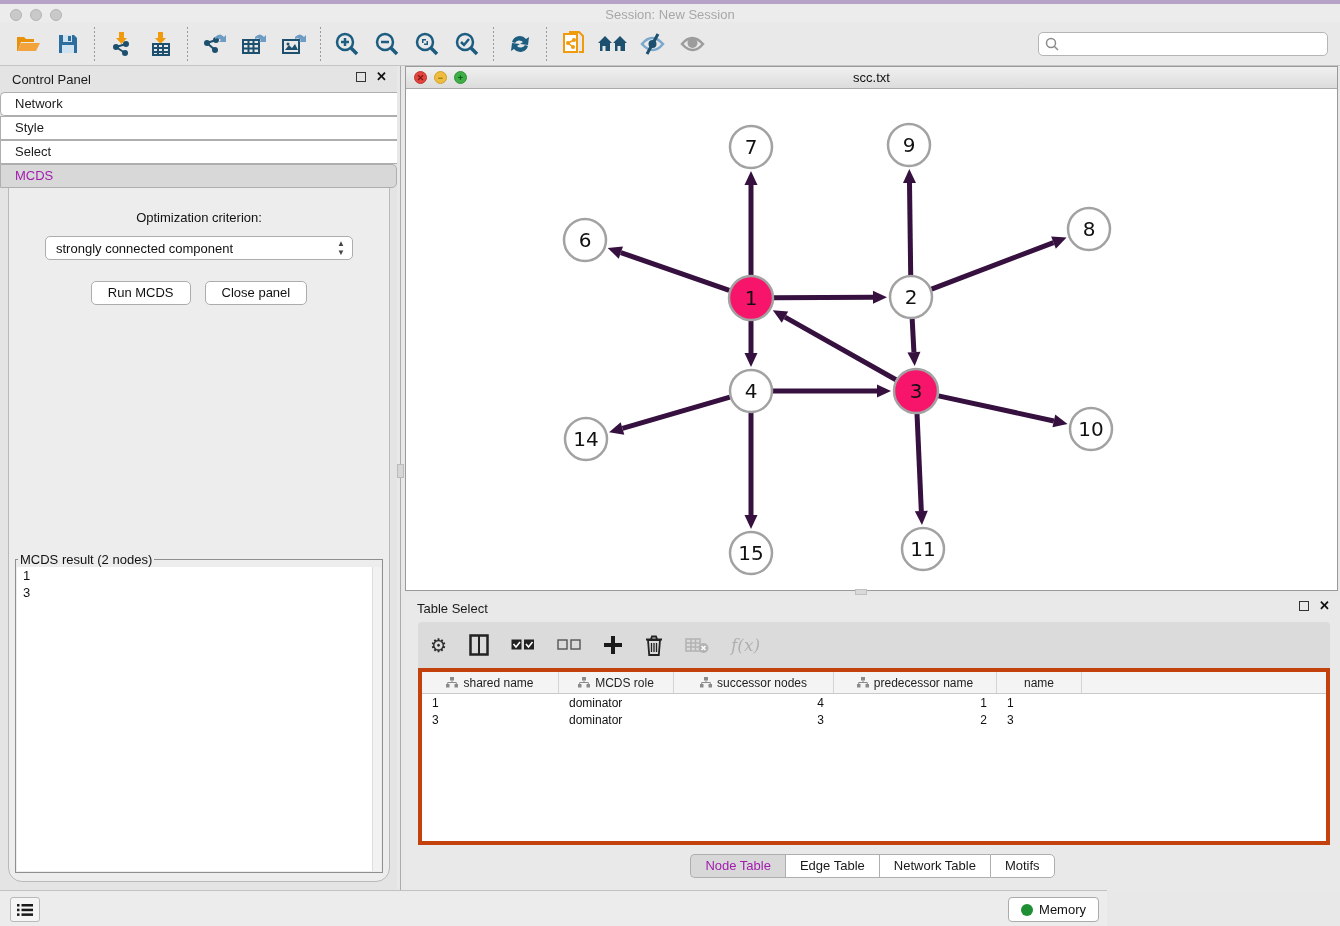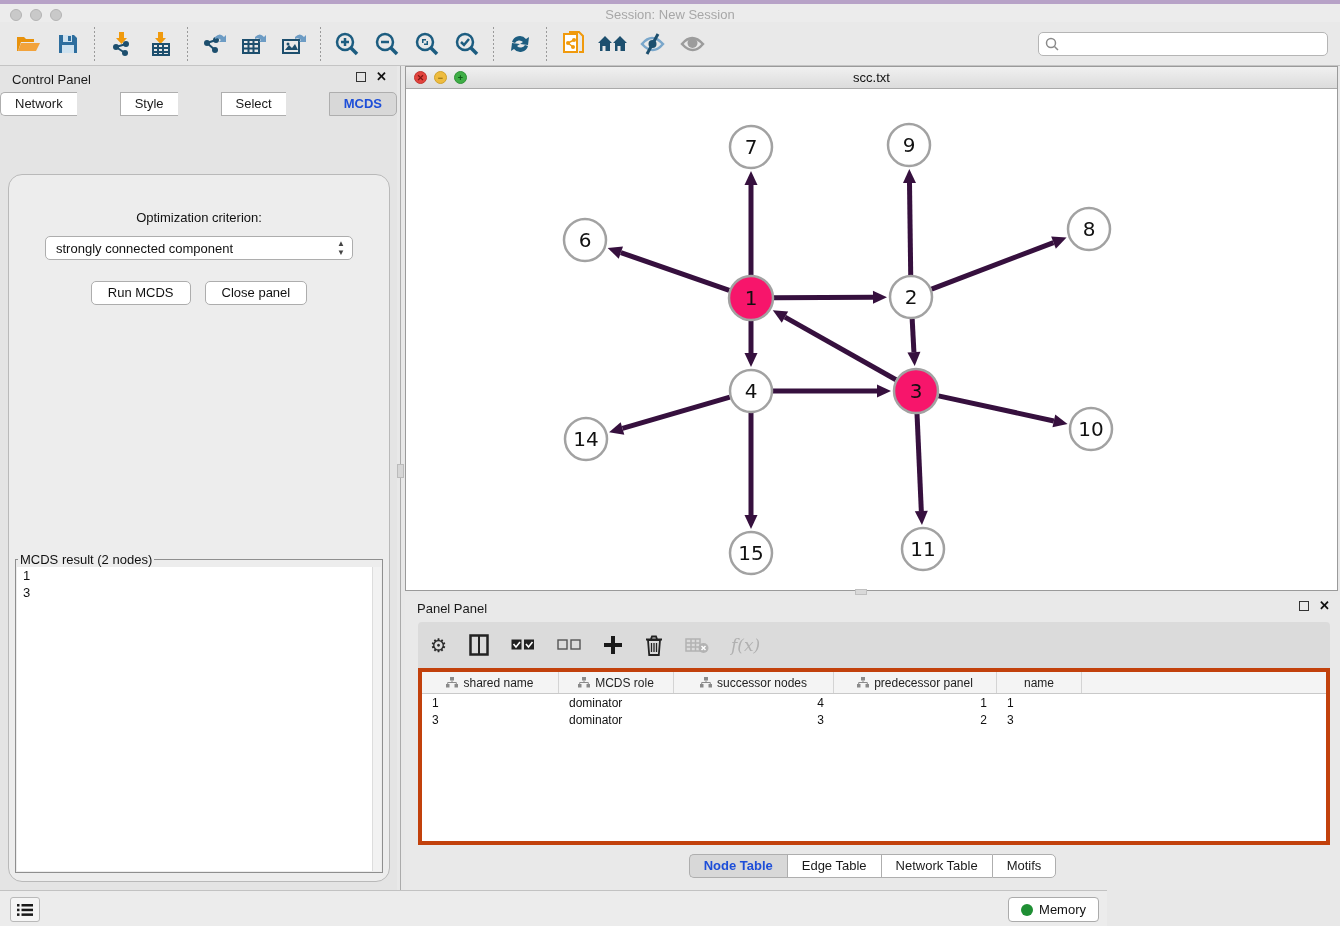--- a/index.html
+++ b/index.html
@@ -19,25 +19,25 @@
   .search-input { width:290px; height:24px; border:1px solid #b5b5b5; border-radius:5px; background:#fff; padding-left:26px; font-size:13px; outline:none; }
   .search-glass { position:absolute; left:7px; top:5px; }
 
   
   .control-panel { position:absolute; left:0; top:66px; width:397px; height:824px; background:#e4e4e4; }
   .cp-header { height:26px; position:relative; }
   .cp-title { position:absolute; left:12px; top:6px; font-size:13px; color:#1a1a1a; }
   .panel-icons { position:absolute; right:10px; top:6px; display:flex; gap:10px; align-items:center; }
   .float-icon { width:10px; height:10px; border:1.5px solid #333; }
   .close-icon { font-size:13px; font-weight:bold; color:#111; line-height:10px; }
-  .cp-tabs { display:flex; justify-content:space-between; position:relative; z-index:2; }
+  .cp-tabs { display:flex; justify-content:center; position:relative; z-index:2;flex-direction:column; }
   .tab { font-size:13px; padding:3px 14px 4px; background:#fff; border:1px solid #aeaeae; border-right:none; color:#1a1a1a; }
   .tab:first-child { border-radius:5px 0 0 5px; }
   .tab:last-child { border-radius:0 5px 5px 0; border-right:1px solid #aeaeae; }
-  .tab.active { background:#d8d8d8; color:#1d4ed8;font-weight:bold; }
+  .tab.active { background:#d8d8d8; color:#a21caf; }
   .cp-inner { position:absolute; left:8px; top:117px; right:7px; bottom:8px; background:#ededed; border:1px solid #b9b9b9; border-radius:14px; margin-top:-9px; padding-top:9px; }
   .opt-label { text-align:center; font-size:13px; color:#111; margin-top:26px; }
   .dropdown { position:relative; margin:11px 36px 0; height:24px; background:#fff; border:1px solid #adadad; border-radius:5px; font-size:13px; display:flex; align-items:center; padding-left:10px; color:#111; }
   .dd-arrows { position:absolute; right:7px; top:2px; display:flex; flex-direction:column; line-height:9px; font-size:8px; color:#444; }
   .btn-row { display:flex; justify-content:center; gap:14px; margin-top:21px; }
   .btn { font-size:13px; padding:3px 16px 4px; background:#fff; border:1px solid #adadad; border-radius:5px; color:#111; }
   .result-fieldset { position:absolute; left:6px; right:6px; top:377px; bottom:8px; border:1px solid #8f8f8f; margin:0; }
   .result-fieldset legend { font-size:13px; color:#111; padding:0 2px; margin-left:2px; }
   .result-list { position:absolute; left:1px; right:1px; top:0px; bottom:1px; background:#fff; overflow:hidden; }
   .result-item { font-size:13px; color:#111; padding-left:6px; line-height:17px; }
@@ -339,21 +339,21 @@
       <text x="345" y="471" text-anchor="middle" font-size="20" fill="#111111" font-family="&quot;DejaVu Sans&quot;,sans-serif">15</text>
       <circle cx="517" cy="460" r="21" fill="#ffffff" stroke="#a2a2a2" stroke-width="2.5"></circle>
       <text x="517" y="467" text-anchor="middle" font-size="20" fill="#111111" font-family="&quot;DejaVu Sans&quot;,sans-serif">11</text>
     </svg>
 </div>
 
 <div class="hsplit-grip"></div>
 
 <div class="table-panel">
   <div class="tp-header">
-    <span class="tp-title">Panel Panel</span>
+    <span class="tp-title">Table Select</span>
     <span class="panel-icons">
       <span class="float-icon"></span>
       <span class="close-icon">✕</span>
     </span>
   </div>
   <div class="tp-toolbar">
     <span class="gear">⚙</span>
     <svg width="20" height="22" viewBox="0 0 20 22">
         <rect x="1.5" y="1.5" width="17" height="19" fill="none" stroke="#222" stroke-width="2.5"></rect>
         <path d="M10 1.5 v19" stroke="#222" stroke-width="2"></path>
@@ -423,21 +423,21 @@
         </div>
         <div class="th" style="width: 163px;">
           <svg width="12" height="11" viewBox="0 0 12 11">
             <g fill="#8a8a8a">
               <rect x="4" y="0" width="4" height="3.5"></rect>
               <rect x="0" y="7" width="3.5" height="3.5"></rect>
               <rect x="8.5" y="7" width="3.5" height="3.5"></rect>
               <path d="M6 3.5 v2 M1.7 7 v-1.5 h8.6 V7" stroke="#8a8a8a" fill="none"></path>
             </g>
           </svg>
-          <span>predecessor panel</span>
+          <span>predecessor name</span>
         </div>
         <div class="th" style="width: 85px;">
           <span>name</span>
         </div>
       </div>
     <div id="table-body">
         <div class="trow">
           <div class="td" style="width: 137px; text-align: left;">1</div>
           <div class="td" style="width: 115px; text-align: left;">dominator</div>
           <div class="td" style="width: 160px; text-align: right;">4</div>

